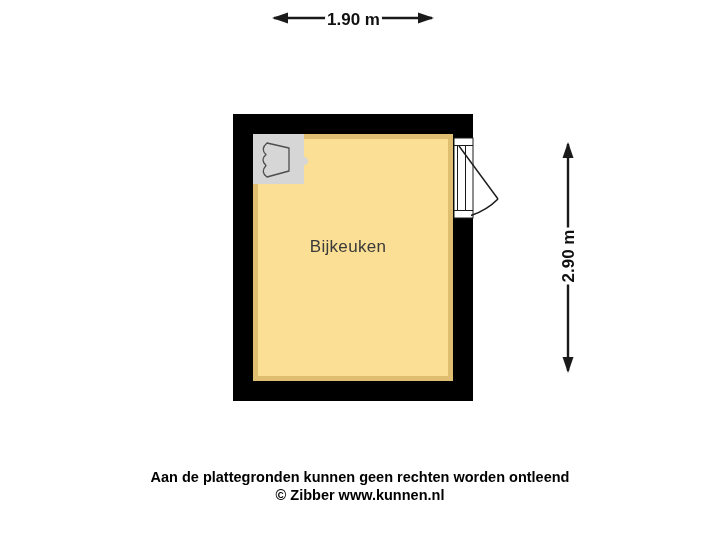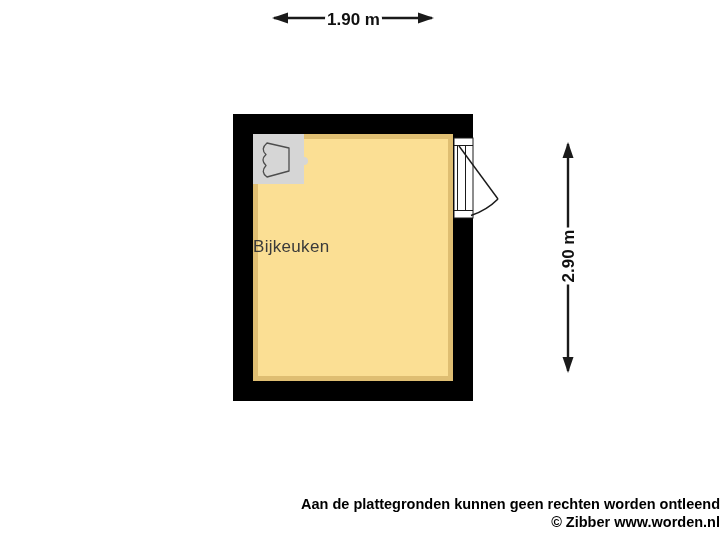--- a/index.html
+++ b/index.html
@@ -52,30 +52,30 @@
   .dim-label.right {
     left: 540px; top: 244px;
     width: 57px; height: 24px;
     transform: rotate(-90deg);
     transform-origin: center;
   }
   .room-name {
     position: absolute;
     left: 253px; top: 237px;
     width: 190px;
-    text-align: left;
+    text-align: center;
     font-size: 17px;
     letter-spacing: 0.3px;
     color: #3a3a3a;
   }
   .footer {
     position: absolute;
     left: 0; right: 0;
-    top: 495px;
-    text-align: right;
+    top: 468px;
+    text-align: center;
     color: #000000;
     font-size: 14.5px;
     font-weight: 700;
     line-height: 18px;
   }
 </style>
 </head>
 <body>
 
 <div class="canvas">
@@ -116,16 +116,16 @@
     </g>
   </svg>
 
   <div class="dim-label top">1.90 m</div>
   <div class="dim-label right">2.90 m</div>
 
   <div class="room-name">Bijkeuken</div>
 
   <div class="footer">
     <div>Aan de plattegronden kunnen geen rechten worden ontleend</div>
-    <div>© Zibber www.worden.nl</div>
+    <div>© Zibber www.kunnen.nl</div>
   </div>
 
 </div>
 
 </body></html>

